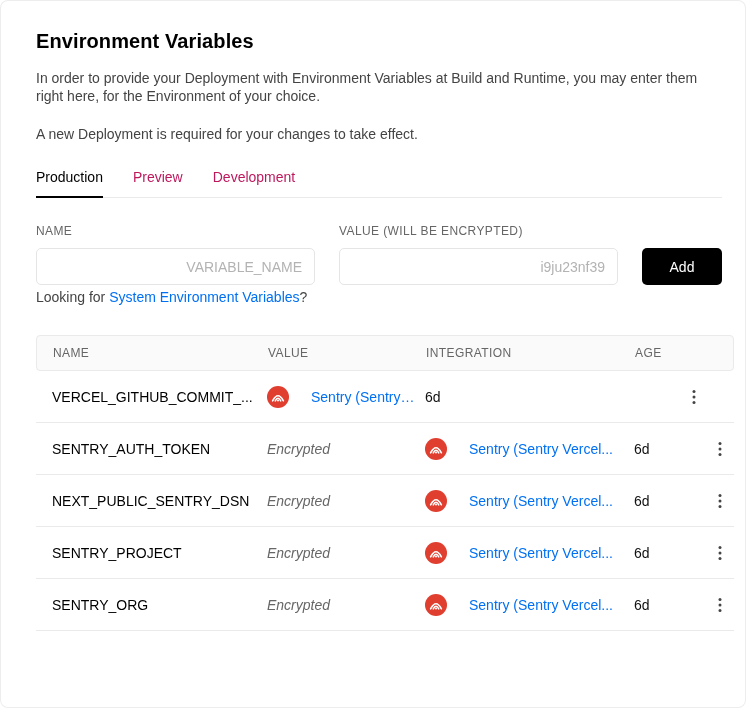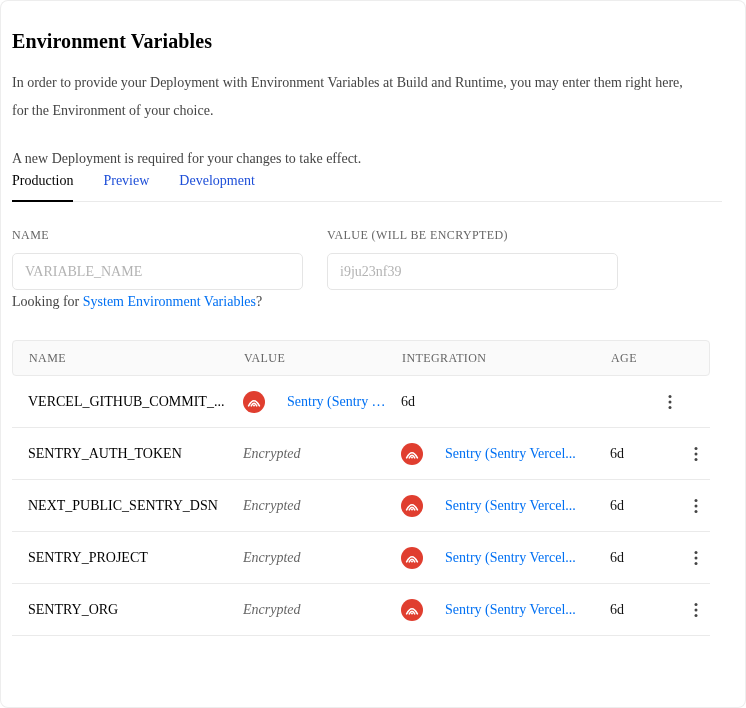--- a/index.html
+++ b/index.html
@@ -5,49 +5,50 @@
   * { box-sizing: border-box; margin: 0; padding: 0; }
   html, body { width: 746px; height: 708px; background: #fff; }
   body { font-family: "Liberation Sans", "DejaVu Sans", sans-serif; }
   .card {
     width: 746px; height: 708px;
     background: #fff;
     border-radius: 8px;
     box-shadow: inset 0 0 0 1px #ededed;
     overflow: hidden;
   }
-  .content { padding: 30px 24px 0 12px; font-family: Liberation Serif, serif; }
+  .content { padding: 30px 24px 0 36px; }
 
   .page-title { font-size: 20px; font-weight: 700; color: #000; letter-spacing: 0.1px; }
 
-  .desc { font-size: 14px; color: #444; line-height: 28px; max-width: 680px; }
+  .desc { font-size: 14px; color: #444; line-height: 18px; max-width: 680px; }
   .desc-1 { margin-top: 16px; }
   .desc-2 { margin-top: 20px; }
 
   
-  .tabs { display: flex; gap: 30px; border-bottom: 1px solid #eaeaea; }
+  .tabs { margin-top: 26px; display: flex; gap: 30px; border-bottom: 1px solid #eaeaea; }
   .tab {
     background: none; border: none; cursor: pointer;
-    font-family: inherit; font-size: 14px; color: #1d4ed8;
+    font-family: inherit; font-size: 14px; color: #be185d;
     padding: 0 0 12px 0; position: relative;
   }
   .tab.active { color: #000; font-weight: 500; }
   .tab.active::after {
     content: ""; position: absolute; left: 0; right: 0; bottom: -1px;
     height: 2px; background: #000;
   }
 
   
   .env-form { margin-top: 26px; display: grid; grid-template-columns: 1fr 1fr 80px; column-gap: 24px; row-gap: 10px; align-items: end; }
   .field-label { font-size: 12px; color: #666; letter-spacing: 0.4px; align-self: start; }
   .text-input {
     height: 37px; width: 100%;
     border: 1px solid #e5e5e5; border-radius: 5px;
     padding: 0 12px; font-family: inherit; font-size: 14px; color: #111;
     outline: none;
+    text-align: right;
   }
   .text-input::placeholder { color: #b3b3b3; opacity: 1; }
   .add-button {
     height: 37px; width: 80px;
     background: #000; color: #fff;
     border: none; border-radius: 5px;
     font-family: inherit; font-size: 14px; font-weight: 500;
     cursor: pointer;
   }
 
@@ -96,20 +97,21 @@
         <button class="tab">Preview</button>
         <button class="tab">Development</button>
       </nav>
 
     <div class="env-form">
       <label class="field-label">NAME</label>
       <label class="field-label">VALUE (WILL BE ENCRYPTED)</label>
       <span></span>
       <input class="text-input" type="text" placeholder="VARIABLE_NAME" style="">
       <input class="text-input" type="text" placeholder="i9ju23nf39" style="">
+      <button class="add-button">Add</button>
     </div>
 
     <p class="system-env-line"><span>Looking for </span><a class="sys-link">System Environment Variables</a><span>?</span></p>
 
     <div class="env-table">
       <div class="thead" id="thead-container">
           <div class="th">NAME</div>
           <div class="th">VALUE</div>
           <div class="th">INTEGRATION</div>
           <div class="th">AGE</div>

